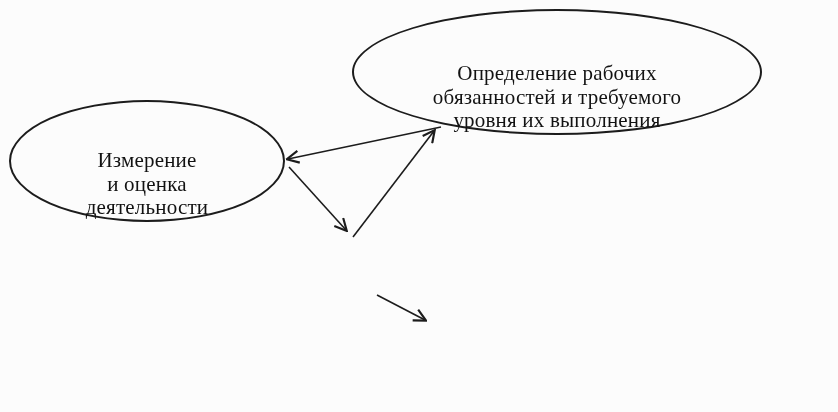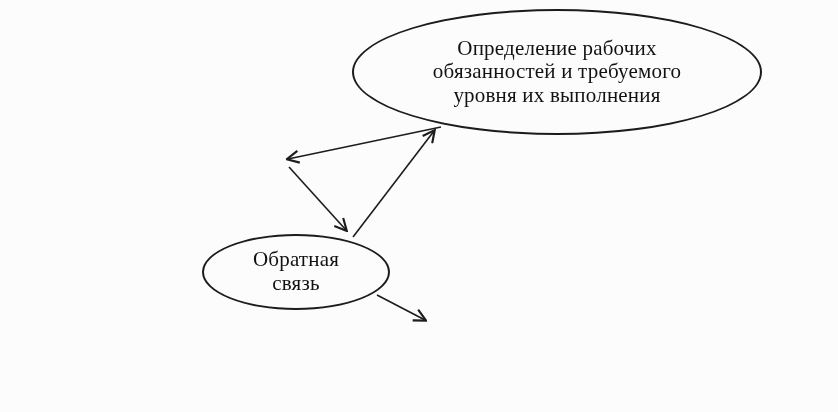--- a/index.html
+++ b/index.html
@@ -12,21 +12,21 @@
     height: 412px;
     background: #fcfcfc;
     font-family: "Liberation Serif", "DejaVu Serif", serif;
     overflow: hidden;
   }
   .node {
     position: absolute;
     border: 2px solid #1c1c1c;
     border-radius: 50%;
     display: flex;
-    align-items: center;
+    align-items: flex-end;
     justify-content: center;
     box-sizing: border-box;
     background: #fcfcfc;
   }
   .node .label {
     white-space: pre-line;
     text-align: center;
     color: #121212;
     font-size: 21px;
     line-height: 1.12;
@@ -65,20 +65,21 @@
     <line x1="353" y1="237" x2="434" y2="131" marker-end="url(#arrow)"></line>
     <line x1="377" y1="295" x2="425" y2="320" marker-end="url(#arrow)"></line>
   </svg>
 
   <div class="node" id="node-define">
     <span class="label">Определение рабочих
 обязанностей и требуемого
 уровня их выполнения</span>
   </div>
 
+  <div class="node" id="node-measure">
+    <span class="label">Измерение
+и оценка
+деятельности</span>
+  </div>
 
-  <div class="node" id="node-feedback">
-    <span class="label">Обратная
-связь</span>
-  </div>
 
 
 </div>
 
 </body></html>

